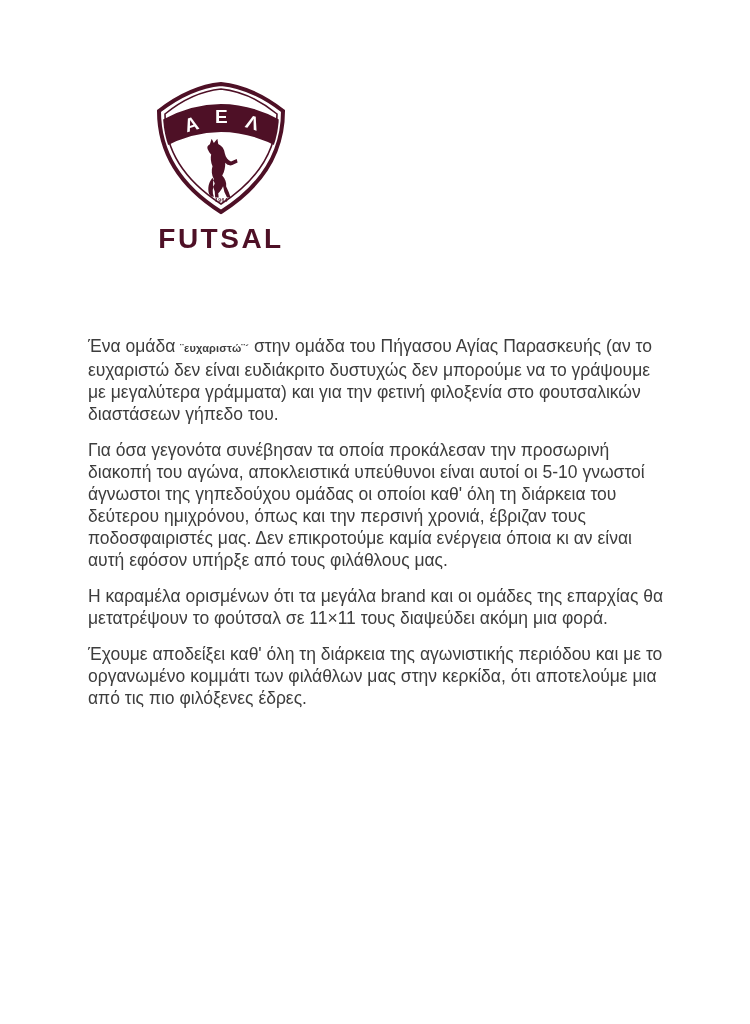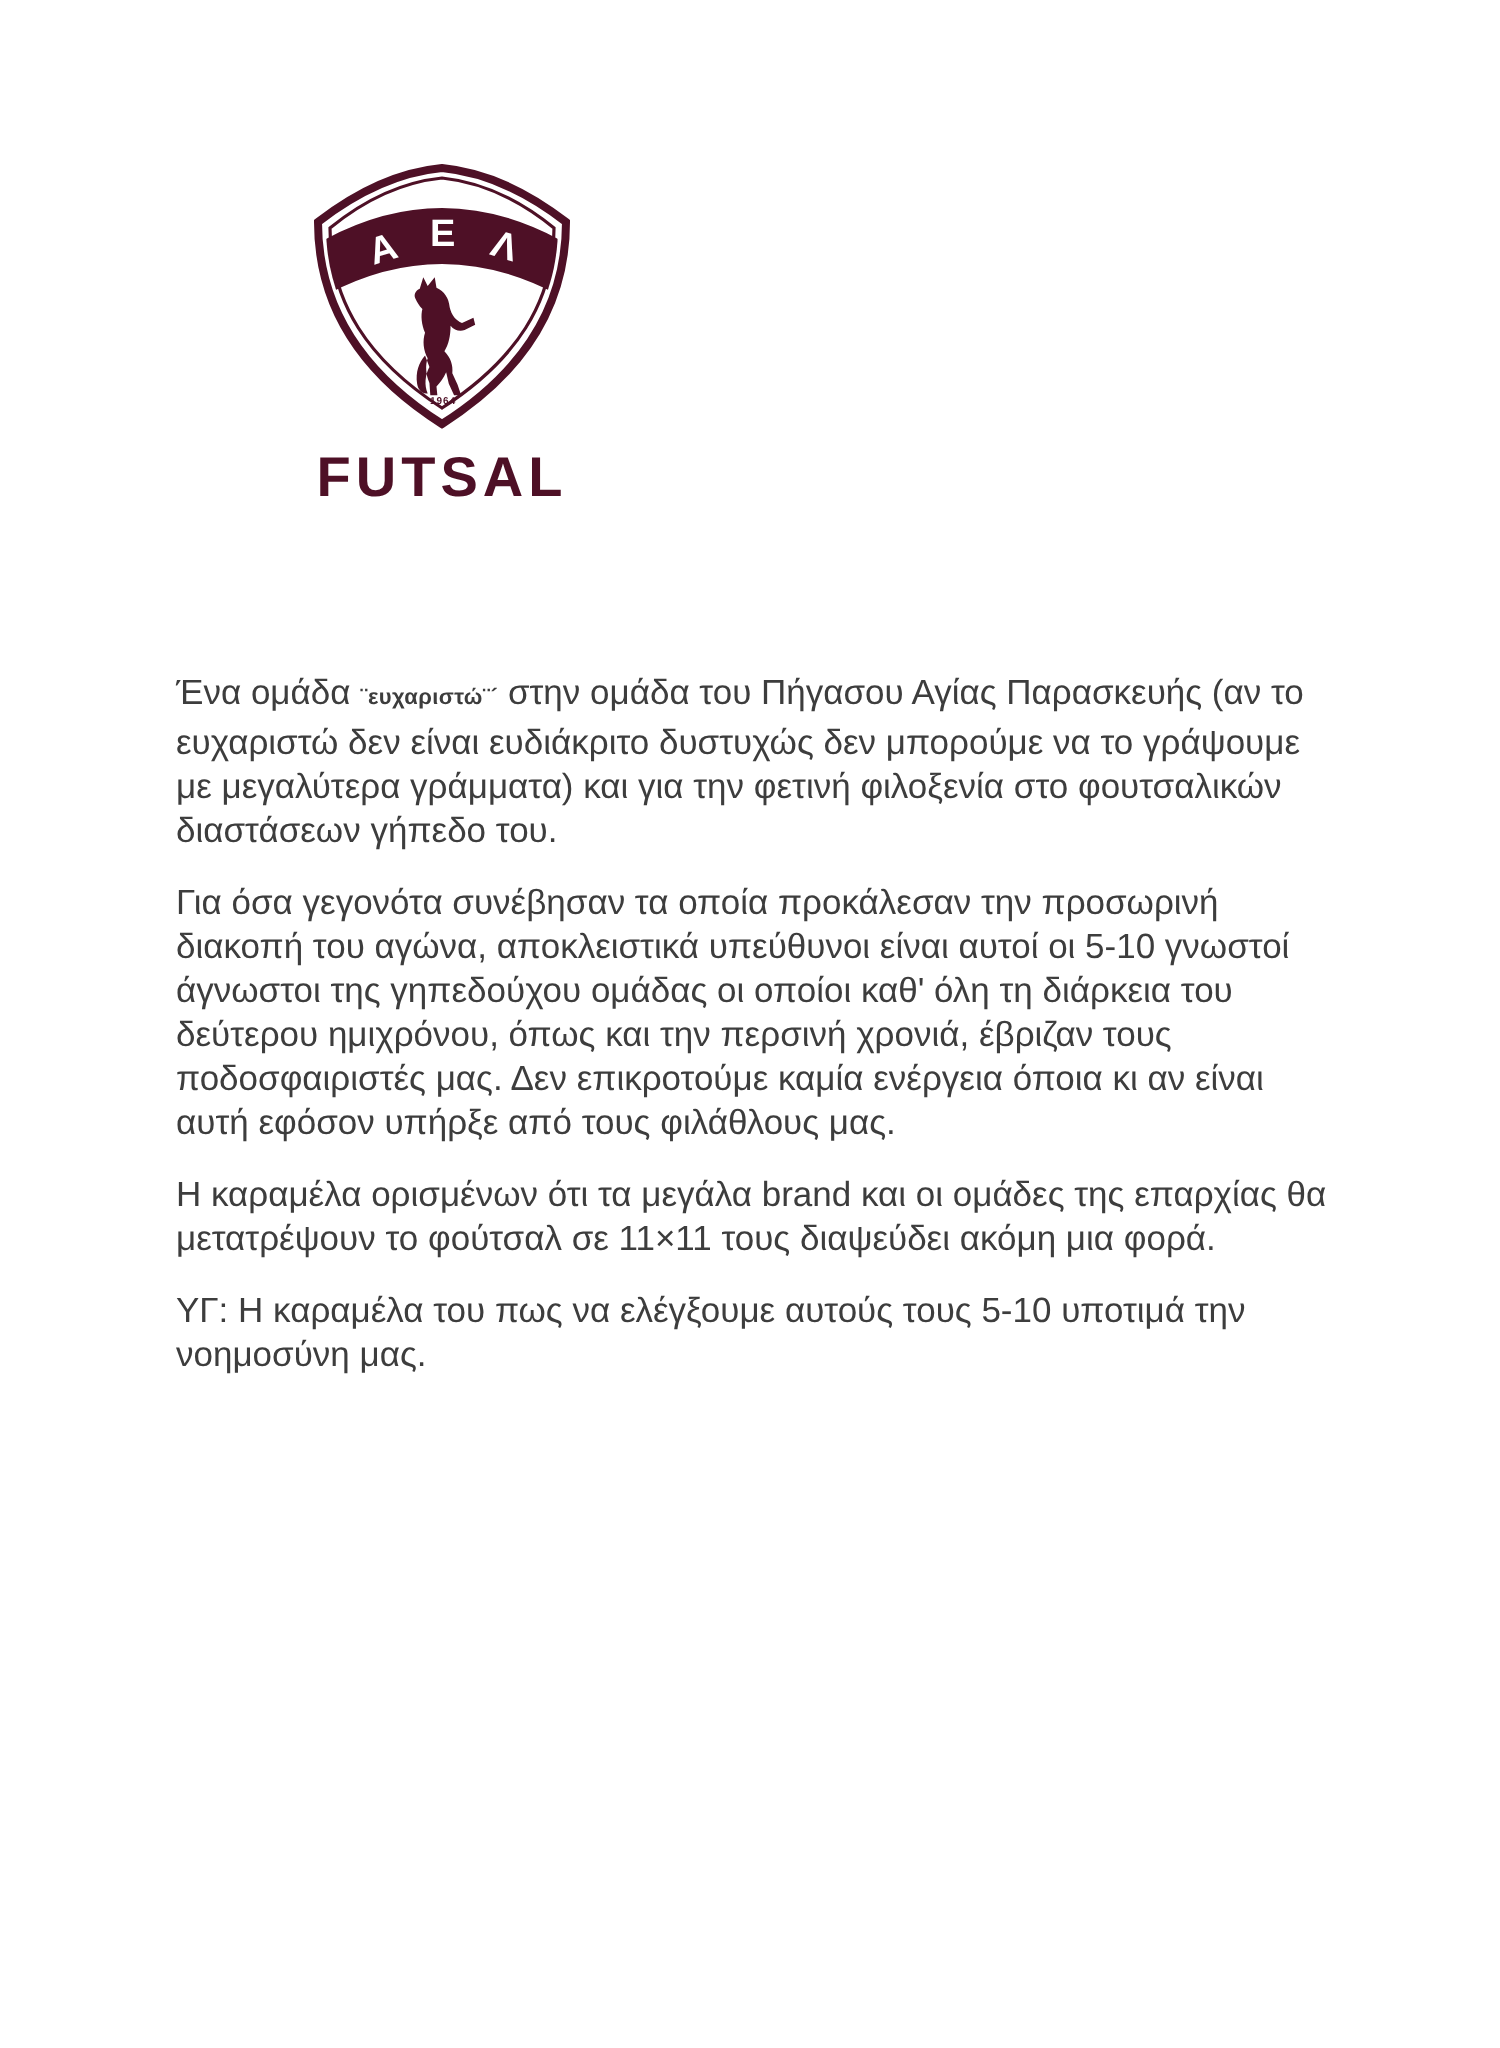--- a/index.html
+++ b/index.html
@@ -114,16 +114,16 @@
     <div class="futsal-wordmark">FUTSAL</div>
   </div>
 
 
   <div class="letter-body">
     <p>
       <span>Ένα ομάδα </span><span class="small-word">¨ευχαριστώ¨´</span><span> στην ομάδα του Πήγασου Αγίας Παρασκευής (αν το ευχαριστώ δεν είναι ευδιάκριτο δυστυχώς δεν μπορούμε να το γράψουμε με μεγαλύτερα γράμματα) και για την φετινή φιλοξενία στο φουτσαλικών διαστάσεων γήπεδο του.</span>
     </p>
     <p>Για όσα γεγονότα συνέβησαν τα οποία προκάλεσαν την προσωρινή διακοπή του αγώνα, αποκλειστικά υπεύθυνοι είναι αυτοί οι 5-10 γνωστοί άγνωστοι της γηπεδούχου ομάδας οι οποίοι καθ' όλη τη διάρκεια του δεύτερου ημιχρόνου, όπως και την περσινή χρονιά, έβριζαν τους ποδοσφαιριστές μας. Δεν επικροτούμε καμία ενέργεια όποια κι αν είναι αυτή εφόσον υπήρξε από τους φιλάθλους μας.</p>
     <p>Η καραμέλα ορισμένων ότι τα μεγάλα brand και οι ομάδες της επαρχίας θα μετατρέψουν το φούτσαλ σε 11×11 τους διαψεύδει ακόμη μια φορά.</p>
-    <p>ΥΓ: Η καραμέλα του πως να ελέγξουμε αυτούς τους 5-10 υποτιμά την νοημοσύνη μας.</p>
+    <p>Έχουμε αποδείξει καθ' όλη τη διάρκεια της αγωνιστικής περιόδου και με το οργανωμένο κομμάτι των φιλάθλων μας στην κερκίδα, ότι αποτελούμε μια από τις πιο φιλόξενες έδρες.</p>
   </div>
 
 </div>
 
 </body></html>

